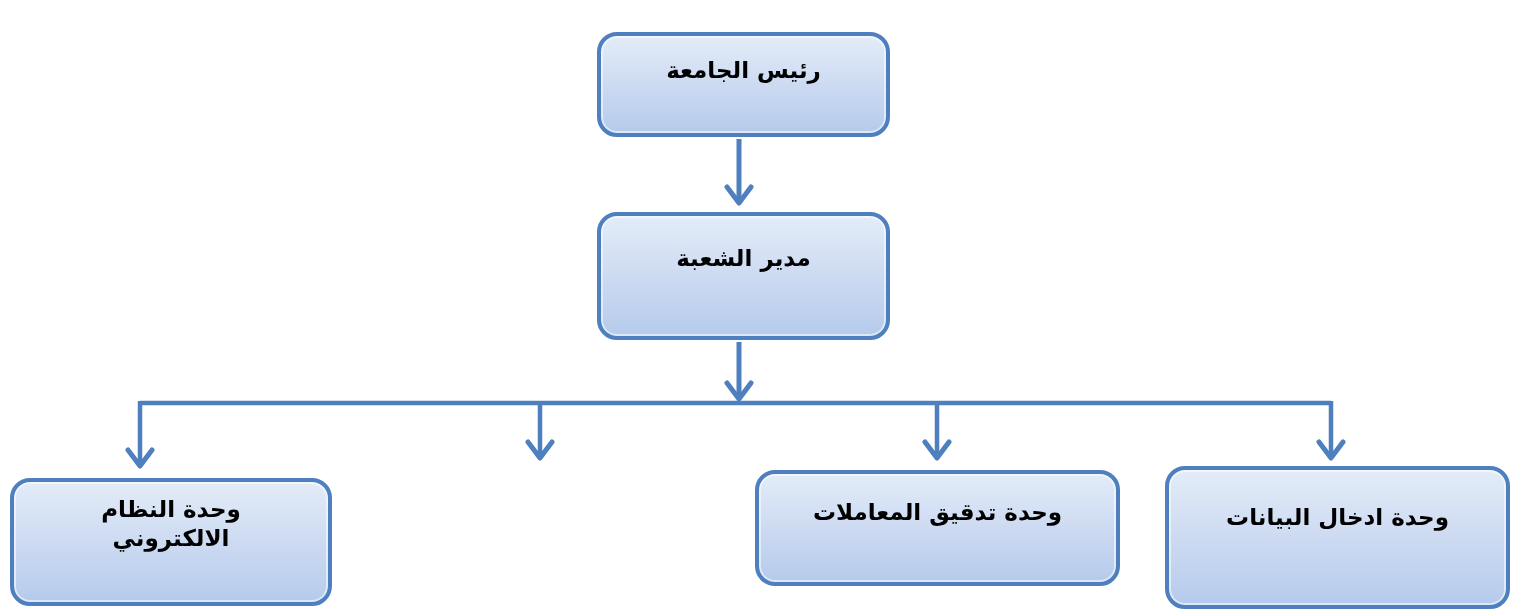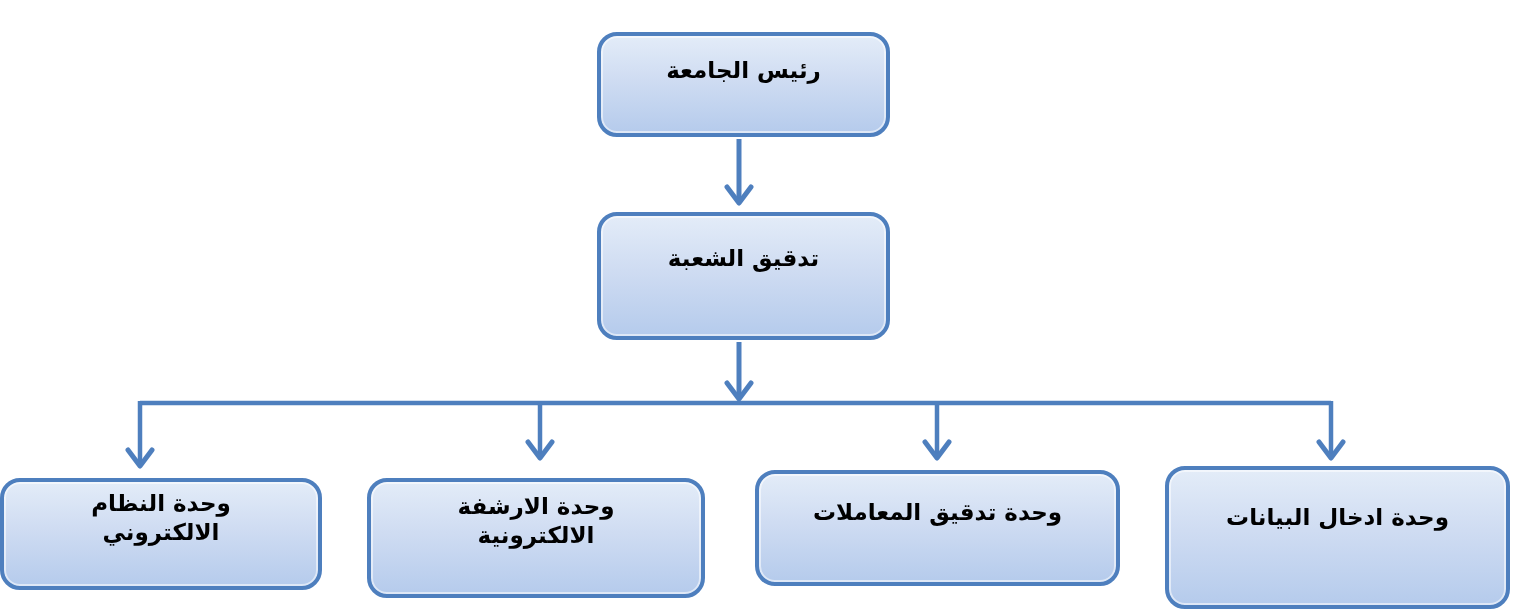--- a/index.html
+++ b/index.html
@@ -72,30 +72,27 @@
     <path d="M 540 403 L 540 458" stroke-width="4.5" marker-end="url(#arrowhead)"></path>
     <path d="M 937 403 L 937 458" stroke-width="4.5" marker-end="url(#arrowhead)"></path>
     <path d="M 1331 401 L 1331 458" stroke-width="4.5" marker-end="url(#arrowhead)"></path>
   </svg>
 
   <div class="node" style="left:597px;top:32px;width:293px;height:105px;">
     <span class="label">رئيس الجامعة</span>
   </div>
 
   <div class="node" style="left:597px;top:212px;width:293px;height:128px;">
-    <span class="label">تدقيق الشعبة</span>
+    <span class="label">مدير الشعبة</span>
   </div>
 
-  <div class="node" style="left:0;top:478px;width:322px;height:112px;">
+  <div class="node" style="left:10px;top:478px;width:322px;height:128px;">
     <span class="label">وحدة النظام الالكتروني</span>
   </div>
 
-  <div class="node" style="left:367px;top:478px;width:338px;height:120px;">
-    <span class="label">وحدة الارشفة الالكترونية</span>
-  </div>
 
   <div class="node" style="left:755px;top:470px;width:365px;height:116px;">
     <span class="label">وحدة تدقيق المعاملات</span>
   </div>
 
   <div class="node" style="left:1165px;top:466px;width:345px;height:143px;">
     <span class="label">وحدة ادخال البيانات</span>
   </div>
 
 </div>

